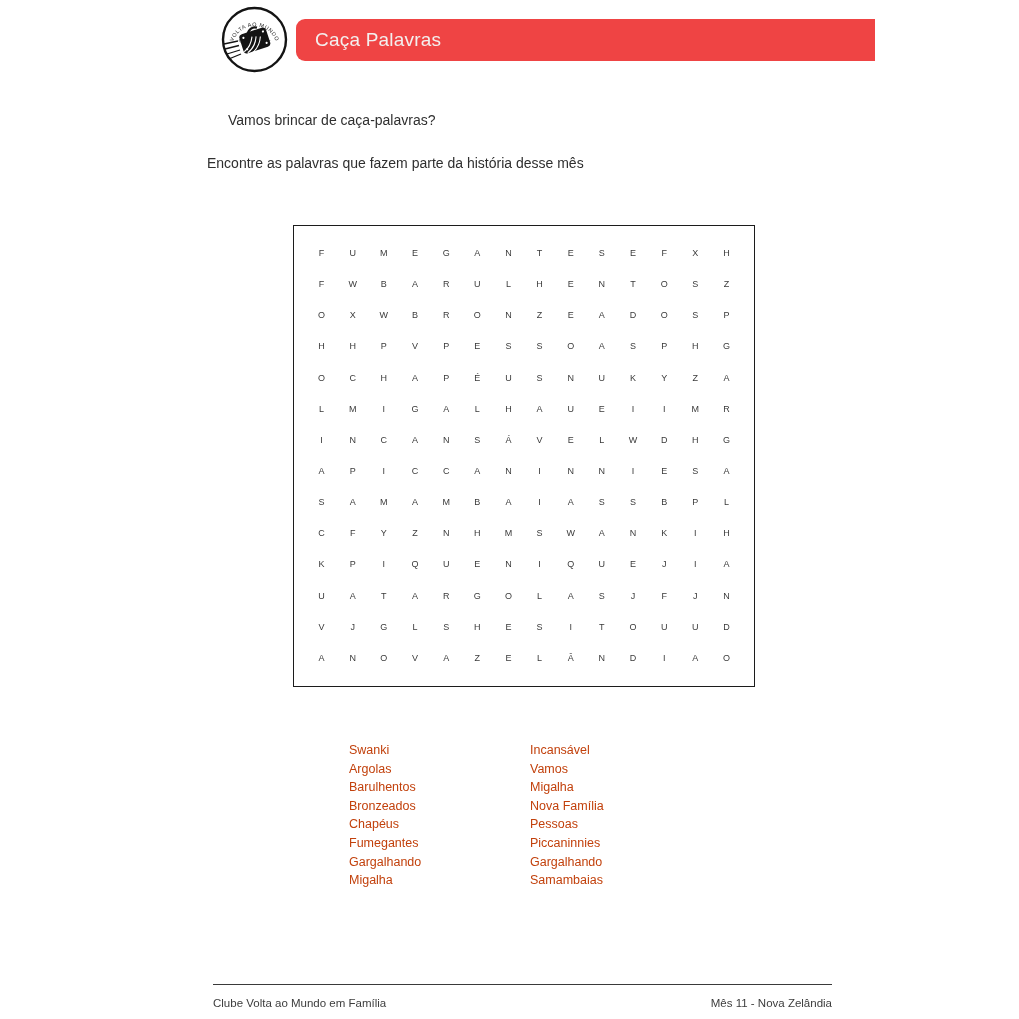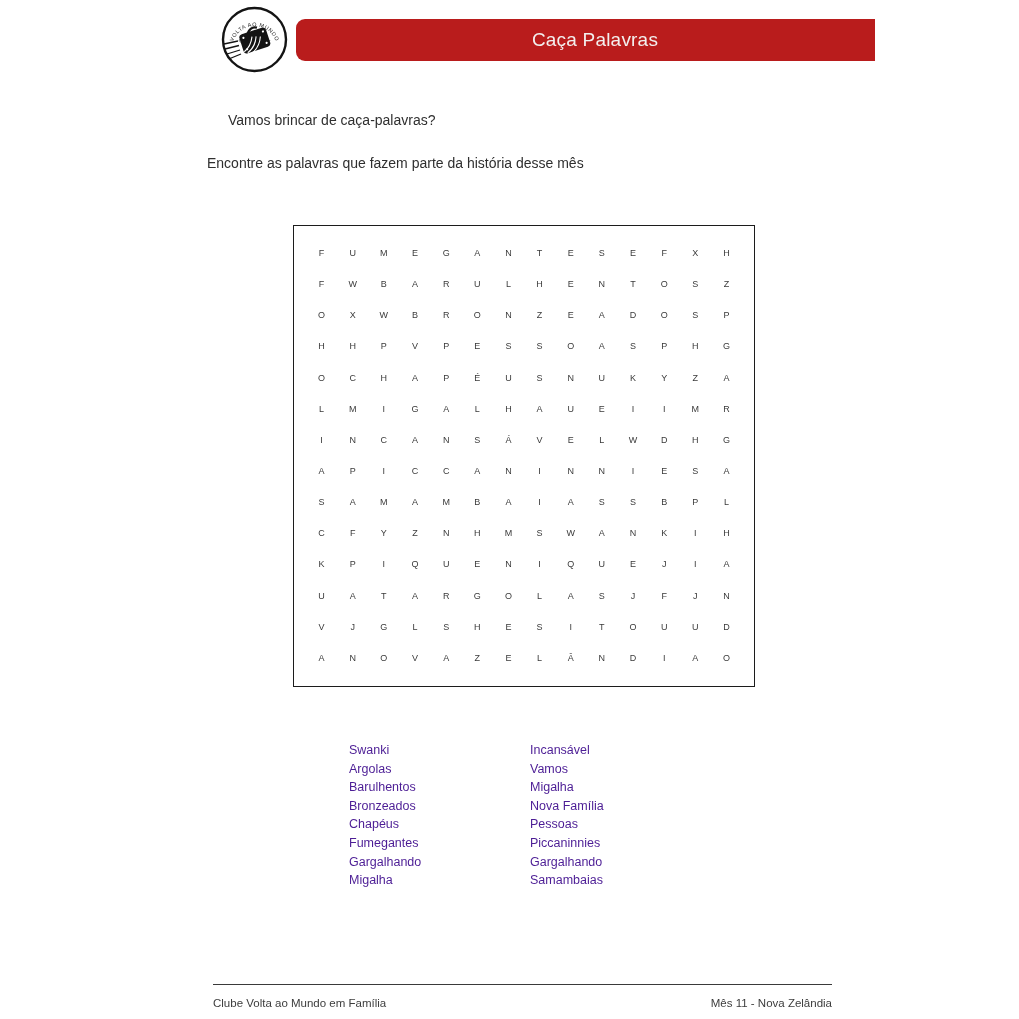--- a/index.html
+++ b/index.html
@@ -40,21 +40,21 @@
   }
   .cell {
     display:flex; align-items:center; justify-content:center;
     font-size:9px; color:#3a3a3a; line-height:1;
   }
 
   
   .word-col { position:absolute; top:741px; width:175px; }
   .word-col.c1 { left:349px; }
   .word-col.c2 { left:530px; }
-  .word { font-size:12.5px; color:#4c1d95; height:18.6px; line-height:18.6px; }
+  .word { font-size:12.5px; color:#c2410c; height:18.6px; line-height:18.6px; }
 
   
   .footer-rule {
     position:absolute; left:213px; top:984px; width:619px;
     border-top:1px solid #3a3a3a; height:0;
   }
   .footer-left  { position:absolute; left:213px;  top:997px; font-size:11.5px; color:#3d3d3d; }
   .footer-right { position:absolute; right:187px; top:997px; font-size:11.5px; color:#3d3d3d; }
 </style>
 </head>
@@ -86,21 +86,21 @@
       <path d="M 27,45.5 q 9,-3 13,-13" fill="none" stroke="#ffffff" stroke-width="1.1"></path>
     </g>
     <g stroke="#141414" stroke-width="1.3" fill="none">
       <path d="M 3,38 L 17,35"></path>
       <path d="M 4,43 L 18,39.5"></path>
       <path d="M 6,48 L 19,44"></path>
       <path d="M 9,52.5 L 20,48"></path>
     </g>
   </svg>
 
-  <div class="banner" style="background: #b91c1c; justify-content: center;">
+  <div class="banner" style="background: #ef4444;">
     <span class="banner-title">Caça Palavras</span>
   </div>
 
   <div class="intro-line l1">Vamos brincar de caça-palavras?</div>
   <div class="intro-line l2">Encontre as palavras que fazem parte da história desse mês</div>
 
   <div class="grid-box">
     <div class="grid">
         <div class="cell">F</div>
         <div class="cell">U</div>

